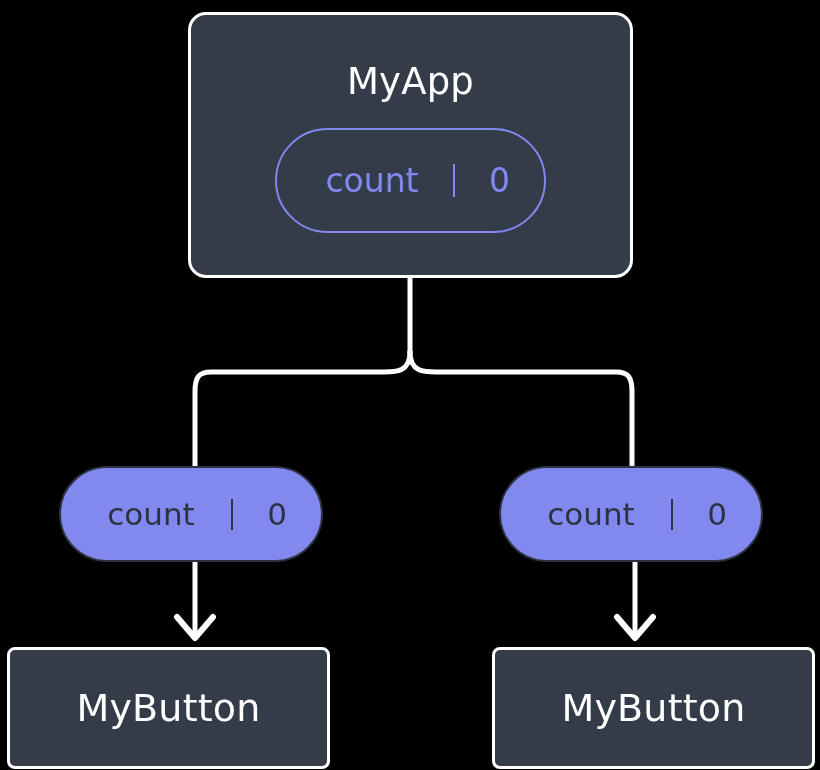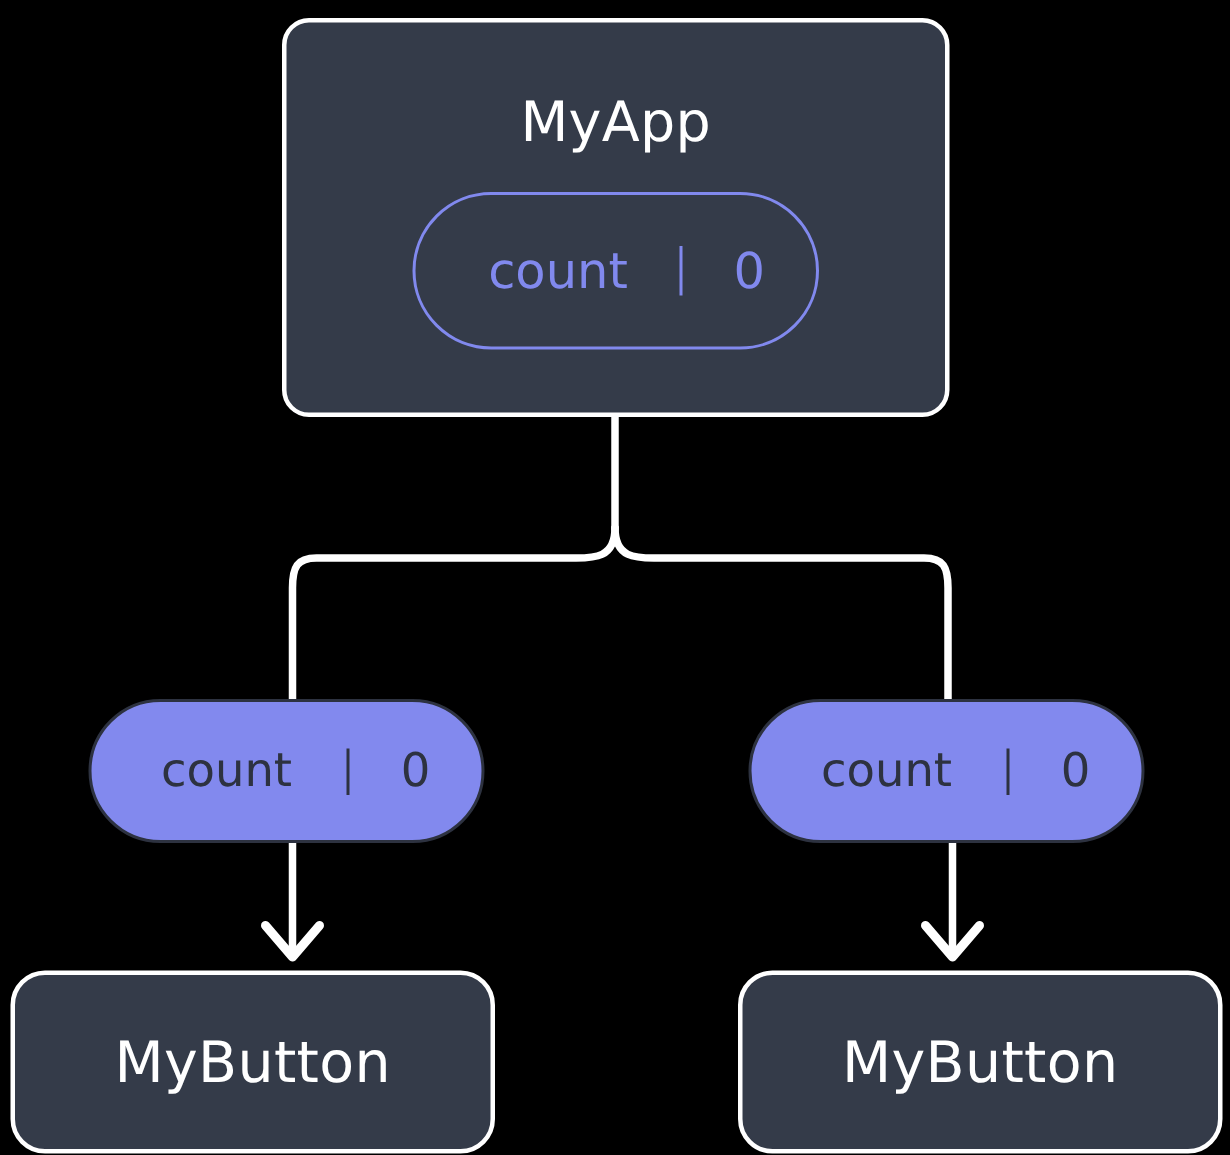--- a/index.html
+++ b/index.html
@@ -24,21 +24,21 @@
     height: 770px;
     pointer-events: none;
   }
 
   
   .comp-box {
     position: absolute;
     box-sizing: border-box;
     background: #343b49;
     border: 3px solid #ffffff;
-    border-radius: 23px;
+    border-radius: 8px;
     display: flex;
     align-items: flex-start;
     justify-content: center;
   }
   .comp-box.root {
     left: 188px;
     top: 12px;
     width: 445px;
     height: 266px;
     border-radius: 18px;

